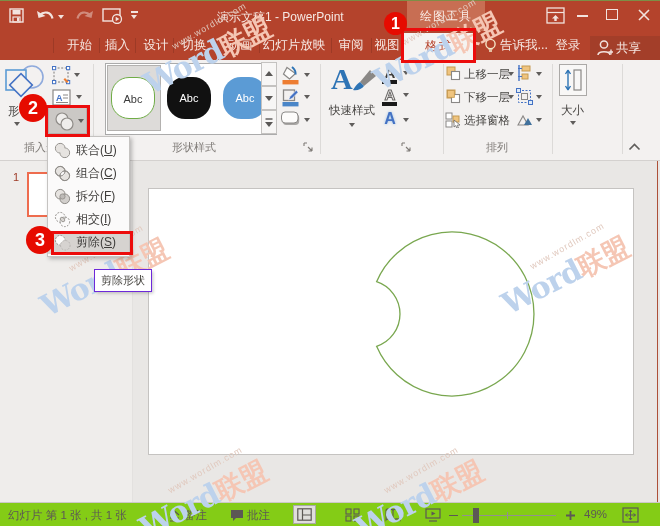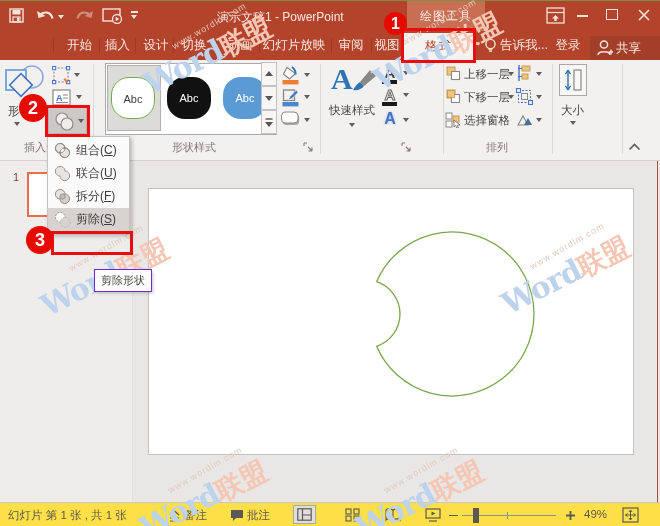--- a/index.html
+++ b/index.html
@@ -53,21 +53,21 @@
 
   
   .panel { position:absolute; left:0; top:161px; width:133px; height:341px; background:#EFEDEB; border-right:1px solid #E3E1DF; }
   .thumb-num { position:absolute; left:13px; top:171px; font-size:11px; color:#9E3A26; }
   .thumb { position:absolute; left:27px; top:172px; width:81px; height:45px; background:#FFFFFF; border:2.5px solid #EE6C4E; }
   .canvas { position:absolute; left:134px; top:161px; width:526px; height:341px; background:#E9E7E5; }
   .slide { position:absolute; left:148px; top:188px; width:486px; height:267px; background:#FFFFFF; border:1px solid #C5C3C1; }
   .win-edge { position:absolute; left:656.5px; top:161px; width:1.5px; height:341px; background:#AD5038; }
 
   
-  .statusbar { position:absolute; left:0; top:502px; width:660px; height:24px; background:#fde047; border-top:1px solid #CBC9C7; font-size:11.5px; color:#5C5855; }
+  .statusbar { position:absolute; left:0; top:502px; width:660px; height:24px; background:#84cc16; border-top:1px solid #CBC9C7; font-size:11.5px; color:#5C5855; }
   .sb-item { position:absolute; top:5px; white-space:nowrap; }
   .sb-viewbtn { position:absolute; top:2px; width:23px; height:19px; }
   .sb-sel { background:#E0DEDC; border:1px solid #ABA9A7; }
 
   
   .wm { position:absolute; z-index:20; pointer-events:none; width:0; height:0; }
   .wm-rot > * { mix-blend-mode:multiply; }
   .wm-rot { position:absolute; left:0; bottom:0; transform:rotate(-27deg); transform-origin:0 100%; white-space:nowrap; }
   .wm-url { font-size:9px; letter-spacing:1px; color:#E0C8BD; margin-left:42px; margin-bottom:1px; transform:rotate(-3deg); transform-origin:0 100%; }
   .wm-line { line-height:34px; }
@@ -341,42 +341,50 @@
   <svg class="abs" style="left:148px;top:188px;z-index:5" width="486" height="267" viewBox="0 0 486 267">
     <path d="M 228.6 93.7 A 82 82 0 1 1 228.6 158.3 A 34 34 0 0 0 228.6 93.7 Z" fill="none" stroke="#79A74F" stroke-width="1.3"></path>
   </svg>
   <div class="win-edge"></div>
 
   <div class="menu">
     <div class="mi">
       <svg width="17" height="17" viewBox="0 0 17 17">
         <circle cx="6.2" cy="6.2" r="4.8" fill="#E6E3E0" stroke="#8F8C88"></circle>
         <circle cx="10.8" cy="10.8" r="4.8" fill="#E6E3E0" stroke="#8F8C88"></circle>
-        <circle cx="8.5" cy="8.5" r="2.4" fill="#FBFAFA"></circle>
-        <circle cx="6.2" cy="6.2" r="4.8" fill="none" stroke="#8F8C88"></circle>
-        <circle cx="10.8" cy="10.8" r="4.8" fill="none" stroke="#8F8C88"></circle>
-      </svg>
-      <div class="mi-label">组合(<u>C</u>)</div>
+        <circle cx="6.2" cy="6.2" r="4.3" fill="#E6E3E0"></circle>
+        <circle cx="10.8" cy="10.8" r="4.3" fill="#E6E3E0"></circle>
+      </svg>
+      <div class="mi-label">联合(<u>U</u>)</div>
     </div>
     <div class="mi">
       <svg width="17" height="17" viewBox="0 0 17 17">
         <circle cx="6.2" cy="6.2" r="4.8" fill="#E6E3E0" stroke="#8F8C88"></circle>
         <circle cx="10.8" cy="10.8" r="4.8" fill="#E6E3E0" stroke="#8F8C88"></circle>
-        <circle cx="6.2" cy="6.2" r="4.3" fill="#E6E3E0"></circle>
-        <circle cx="10.8" cy="10.8" r="4.3" fill="#E6E3E0"></circle>
-      </svg>
-      <div class="mi-label">联合(<u>U</u>)</div>
+        <circle cx="8.5" cy="8.5" r="2.4" fill="#FBFAFA"></circle>
+        <circle cx="6.2" cy="6.2" r="4.8" fill="none" stroke="#8F8C88"></circle>
+        <circle cx="10.8" cy="10.8" r="4.8" fill="none" stroke="#8F8C88"></circle>
+      </svg>
+      <div class="mi-label">组合(<u>C</u>)</div>
     </div>
     <div class="mi">
       <svg width="17" height="17" viewBox="0 0 17 17">
         <circle cx="6.2" cy="6.2" r="4.8" fill="#E6E3E0" stroke="#8F8C88"></circle>
         <circle cx="10.8" cy="10.8" r="4.8" fill="#D2CFCC" stroke="#8F8C88"></circle>
         <circle cx="8.5" cy="8.5" r="2.6" fill="#BEBBB8" stroke="#8F8C88" stroke-width=".8"></circle>
       </svg>
       <div class="mi-label">拆分(<u>F</u>)</div>
+    </div>
+    <div class="mi">
+      <svg width="17" height="17" viewBox="0 0 17 17">
+        <circle cx="6.2" cy="6.2" r="4.8" fill="none" stroke="#8F8C88" stroke-dasharray="1.8 1.4"></circle>
+        <circle cx="10.8" cy="10.8" r="4.8" fill="none" stroke="#8F8C88" stroke-dasharray="1.8 1.4"></circle>
+        <ellipse cx="8.5" cy="8.5" rx="2.6" ry="1.8" fill="#D8D5D2" stroke="#8F8C88" stroke-width=".8" transform="rotate(45 8.5 8.5)"></ellipse>
+      </svg>
+      <div class="mi-label">相交(<u>I</u>)</div>
     </div>
     <div class="mi mi-hot">
       <svg width="17" height="17" viewBox="0 0 17 17">
         <circle cx="6.2" cy="6.2" r="4.8" fill="#FDFDFC" stroke="#8F8C88" stroke-dasharray="1.8 1.4"></circle>
         <circle cx="11.3" cy="11.3" r="4.8" fill="#D6D3D0" stroke="#B7B4B1" stroke-dasharray="1.8 1.4"></circle>
       </svg>
       <div class="mi-label">剪除(<u>S</u>)</div>
     </div>
   </div>
 

